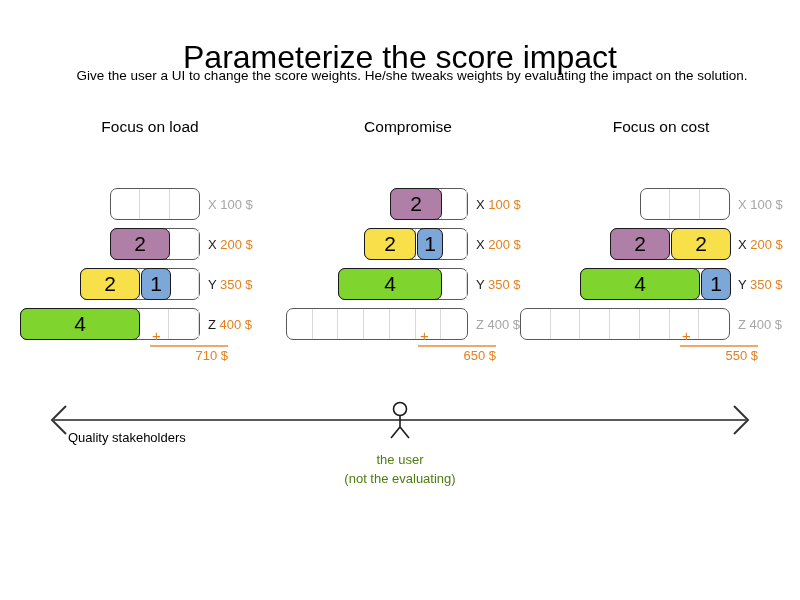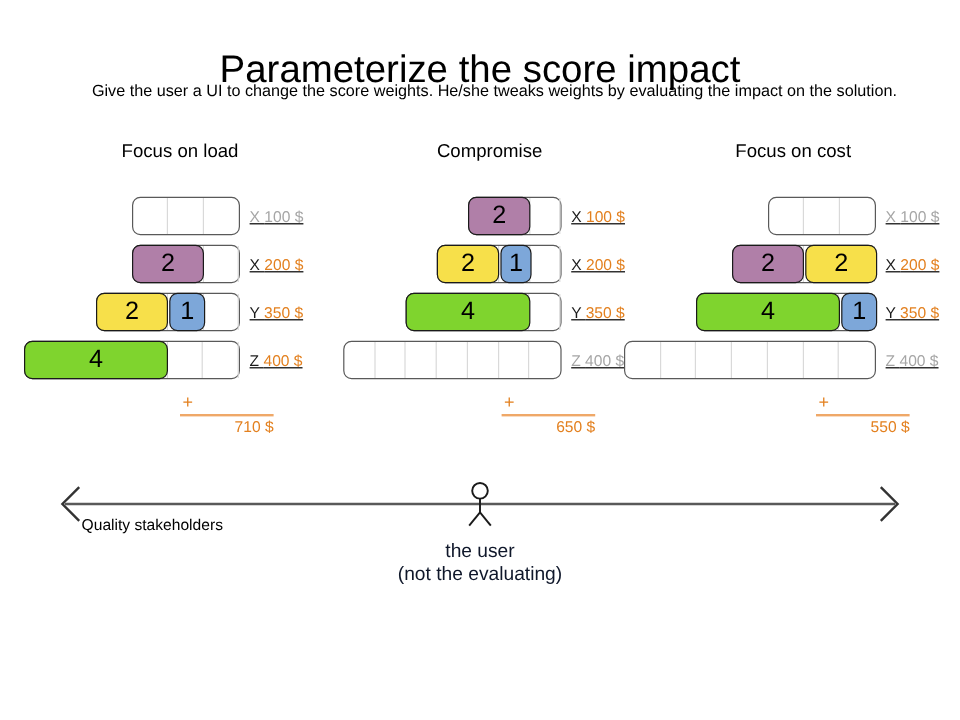--- a/index.html
+++ b/index.html
@@ -49,24 +49,23 @@
     top: 0;
     width: 100%;
     text-align: center;
     font-size: 15.5px;
     color: #000;
     white-space: nowrap;
   }
 
   .rows {
     position: absolute;
-    top: 42px;
+    top: 66px;
     left: 0;
     width: 100%;
-    text-decoration: underline;
   }
 
   .row {
     position: relative;
     height: 40px;
     display: flex;
     align-items: center;
   }
 
   
@@ -176,22 +175,22 @@
     white-space: nowrap;
   }
   #label-quality  { left: 28px; }
   #label-financial{ right: 28px; }
   #user-caption {
     position: absolute;
     top: 50px;
     left: 0;
     width: 720px;
     text-align: center;
-    font-size: 16px;
-    color: #0f172a;
+    font-size: 13px;
+    color: #4d7c0f;
     line-height: 19px;
   }
 </style>
 </head>
 <body>
 
 <h1 id="slide-title">Parameterize the score impact</h1>
 <div id="slide-subtitle">Give the user a UI to change the score weights. He/she tweaks weights by evaluating the impact on the solution.</div>
 
 <div id="panels-host">

